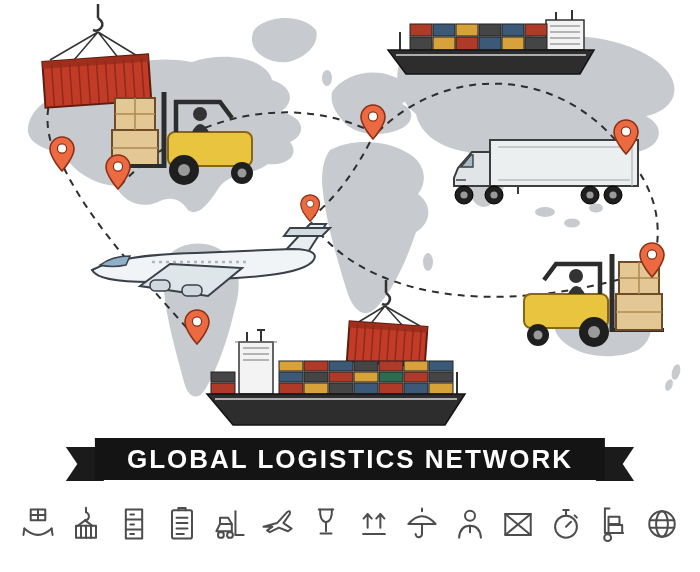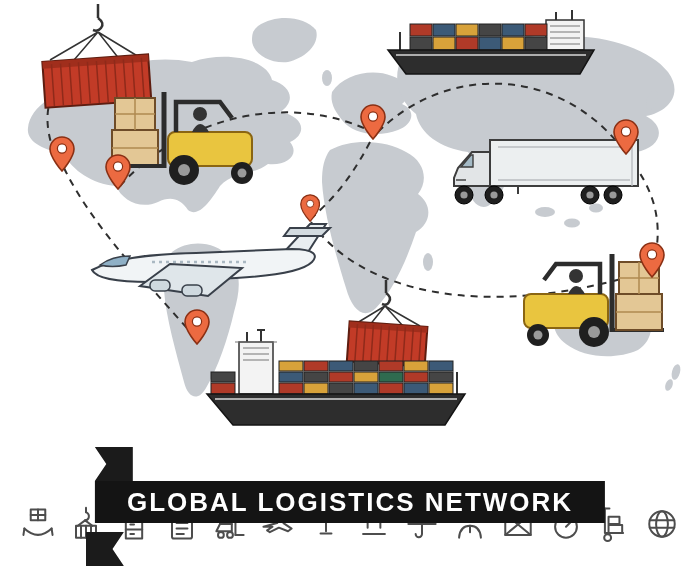--- a/index.html
+++ b/index.html
@@ -3,21 +3,21 @@
 <meta charset="utf-8">
 <style>
   html,body{margin:0;padding:0;background:#fff;}
   .poster{position:relative;width:700px;height:572px;background:#fff;overflow:hidden;font-family:"Liberation Sans",sans-serif;}
   .map-area{position:absolute;top:0;left:0;width:700px;height:460px;}
   .scene{position:absolute;top:0;left:0;}
   #pin-layer{position:absolute;top:0;left:0;width:700px;height:460px;pointer-events:none;}
   .pin{position:absolute;}
   .pin svg{display:block;}
   
-  .banner{position:absolute;top:438px;left:50%;transform:translateX(-50%);display:flex;align-items:flex-start;z-index:6;flex-direction:column;}
+  .banner{position:absolute;top:438px;left:50%;transform:translateX(-50%);display:flex;align-items:flex-start;z-index:6;}
   .ribbon-end{width:38px;height:34px;background:#1b1b1b;margin-top:9px;}
   .ribbon-end.left{clip-path:polygon(0 0,100% 0,100% 100%,0 100%,30% 50%);margin-right:-9px;}
   .ribbon-end.right{clip-path:polygon(0 0,100% 0,70% 50%,100% 100%,0 100%);margin-left:-9px;}
   .ribbon-main{position:relative;z-index:2;background:#141414;height:42px;padding:0 32px;display:flex;align-items:center;justify-content:center;}
   .banner-text{color:#fff;font-weight:800;font-size:26px;letter-spacing:2px;white-space:nowrap;}
   
   .footer-icons{position:absolute;top:496px;left:0;width:100%;display:flex;justify-content:center;gap:3px;}
   .ficon{width:45px;height:56px;display:flex;align-items:center;justify-content:center;}
 </style>
 </head>

